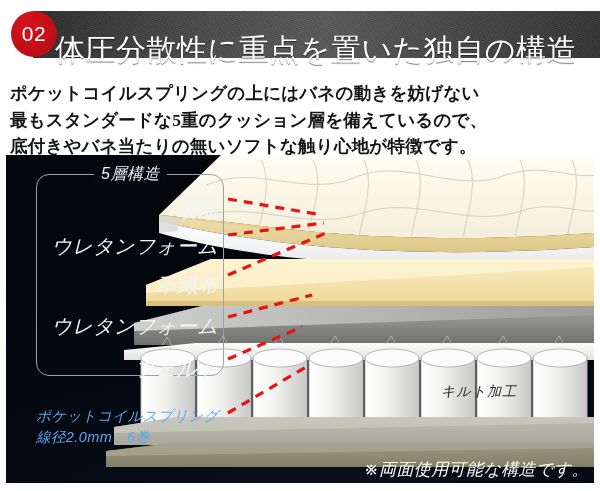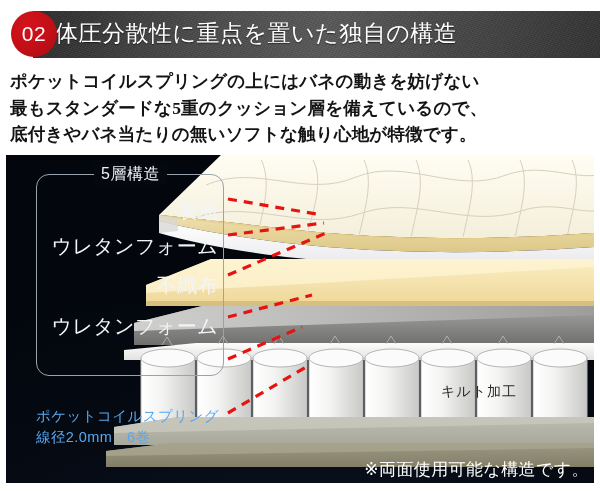--- a/index.html
+++ b/index.html
@@ -17,52 +17,53 @@
     overflow:hidden;
   }
   .header-band::after{
     content:"";position:absolute;inset:0;
     background:
       repeating-linear-gradient(18deg, rgba(255,255,255,.035) 0 1px, rgba(0,0,0,.035) 1px 2px),
       repeating-linear-gradient(-62deg, rgba(255,255,255,.025) 0 1px, rgba(0,0,0,.03) 1px 3px);
     opacity:.9;
   }
   .header-title{
-    position:absolute;left:55px;top:18px;
-    font-size:23px;color:#ffffff;letter-spacing:.5px;
+    position:absolute;left:55px;top:30px;
+    font-size:30px;color:#ffffff;letter-spacing:.5px;
     white-space:nowrap;z-index:4;
     text-shadow:0 1px 1px rgba(0,0,0,.55);
   }
   .badge{
     position:absolute;left:11px;top:11px;width:46px;height:46px;border-radius:50%;
     background:radial-gradient(circle at 36% 30%, #d4131c 0%, #c20f17 55%, #a50c13 100%);
     z-index:5;
     text-decoration:underline;
   }
   .badge-num{
     position:absolute;inset:0;display:flex;align-items:center;justify-content:center;
     color:#fff;font-size:21px;letter-spacing:.5px;padding-bottom:1px;
   }
 
   
   .lead{
-    position:absolute;left:10px;top:68px;width:580px;
+    position:absolute;left:10px;top:80px;width:580px;
     font-size:17.5px;line-height:1.52;color:#141414;
     font-family:"Liberation Serif","DejaVu Serif",serif;
     font-weight:bold;letter-spacing:.2px;
   }
   .lead div{white-space:nowrap;}
 
   
   .panel{
     position:absolute;left:6px;top:155px;width:588px;height:328px;
     background:
       radial-gradient(ellipse 120% 90% at 50% 120%, #0c1524 0%, #050a13 45%, #03060c 100%),
       linear-gradient(180deg,#16243c 0%,#0a1322 22%,#02040a 55%,#050b16 80%,#101c30 100%);
     overflow:hidden;
+    font-style:italic;
   }
 
   
   .mattress{position:absolute;left:0;top:0;width:588px;height:328px;}
 
   
   .layerbox{
     position:absolute;left:30px;top:19px;width:188px;height:202px;
     border:1.6px solid #9aa3ad;border-radius:13px;
     box-sizing:border-box;
@@ -263,20 +264,21 @@
       </g>
     </svg>
 
     <div class="layerbox"></div>
     <div class="layerbox-title">5層構造</div>
 
     <div class="lbl l1">表地</div>
     <div class="lbl l2">ウレタンフォーム</div>
     <div class="lbl l3">不織布</div>
     <div class="lbl l4">ウレタンフォーム</div>
+    <div class="lbl l5">フェルト</div>
 
     <div class="springtxt">
       <div>ポケットコイルスプリング</div>
       <div>線径2.0mm　6巻</div>
     </div>
 
     <div class="quilt-label">キルト加工</div>
     <div class="bothnote">※両面使用可能な構造です。</div>
   </div>
 </div>

